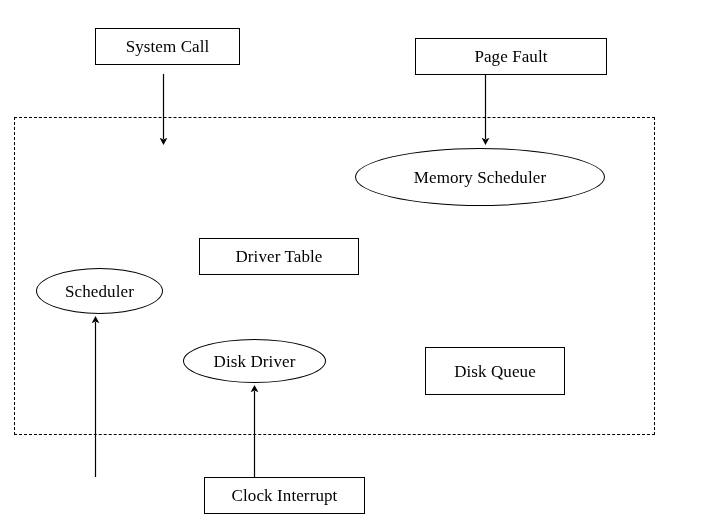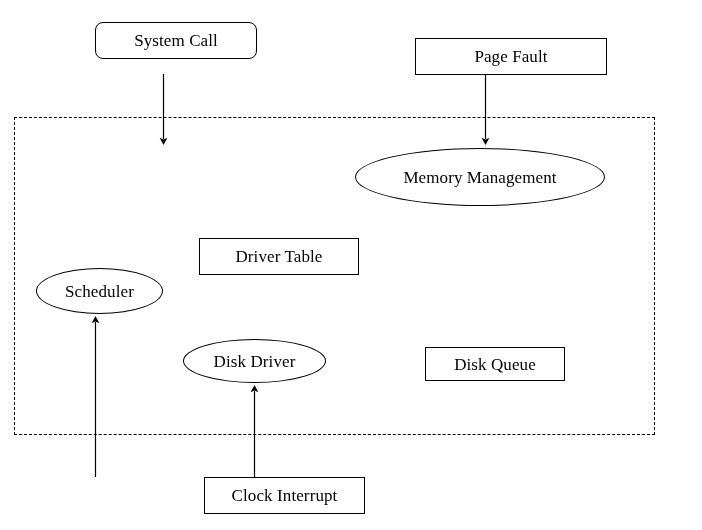--- a/index.html
+++ b/index.html
@@ -83,46 +83,46 @@
 
     <g>
       <line x1="95.5" y1="477" x2="95.5" y2="322" stroke="#000000" stroke-width="1.2" marker-end="url(#arrowhead)"></line>
     </g>
 
     <g>
       <line x1="254.5" y1="477" x2="254.5" y2="391" stroke="#000000" stroke-width="1.2" marker-end="url(#arrowhead)"></line>
     </g>
   </svg>
 
-  <div class="node box" style="left:95px; top:22px; width:162px; height:37px;border-radius:8px;">
+  <div class="node box" style="left:95px; top:28px; width:145px; height:37px;">
     <span class="label">System Call</span>
   </div>
 
   <div class="node box" style="left:415px; top:38px; width:192px; height:37px;">
     <span class="label">Page Fault</span>
   </div>
 
 
   <div class="node ellipse" style="left:355px; top:148px; width:250px; height:58px;">
-    <span class="label">Memory Management</span>
+    <span class="label">Memory Scheduler</span>
   </div>
 
   <div class="node box" style="left:199px; top:238px; width:160px; height:37px;">
     <span class="label">Driver Table</span>
   </div>
 
   <div class="node ellipse" style="left:183px; top:339px; width:143px; height:44px;">
     <span class="label">Disk Driver</span>
   </div>
 
   <div class="node ellipse" style="left:36px; top:268px; width:127px; height:46px;">
     <span class="label">Scheduler</span>
   </div>
 
-  <div class="node box" style="left:425px; top:347px; width:140px; height:34px;">
+  <div class="node box" style="left:425px; top:347px; width:140px; height:48px;">
     <span class="label">Disk Queue</span>
   </div>
 
 
   <div class="node box" style="left:204px; top:477px; width:161px; height:37px;">
     <span class="label">Clock Interrupt</span>
   </div>
 
 </div>
 

